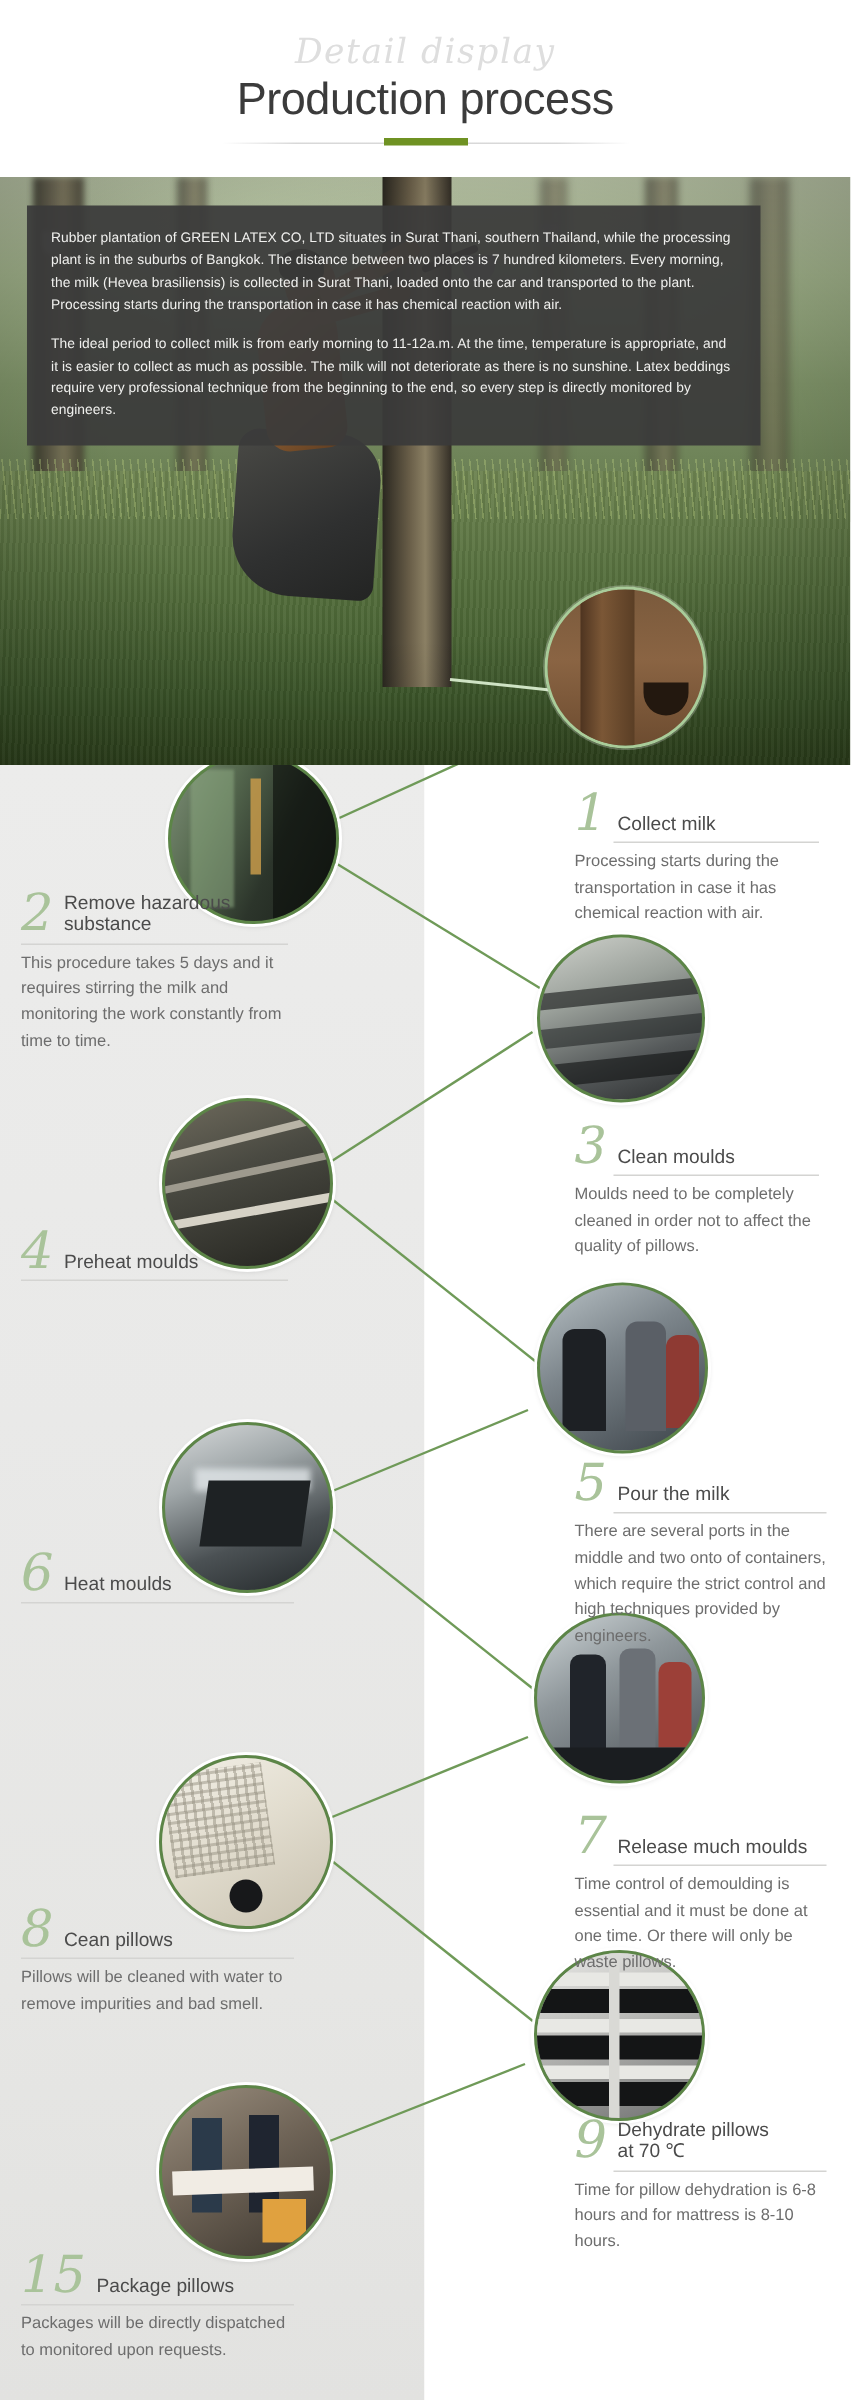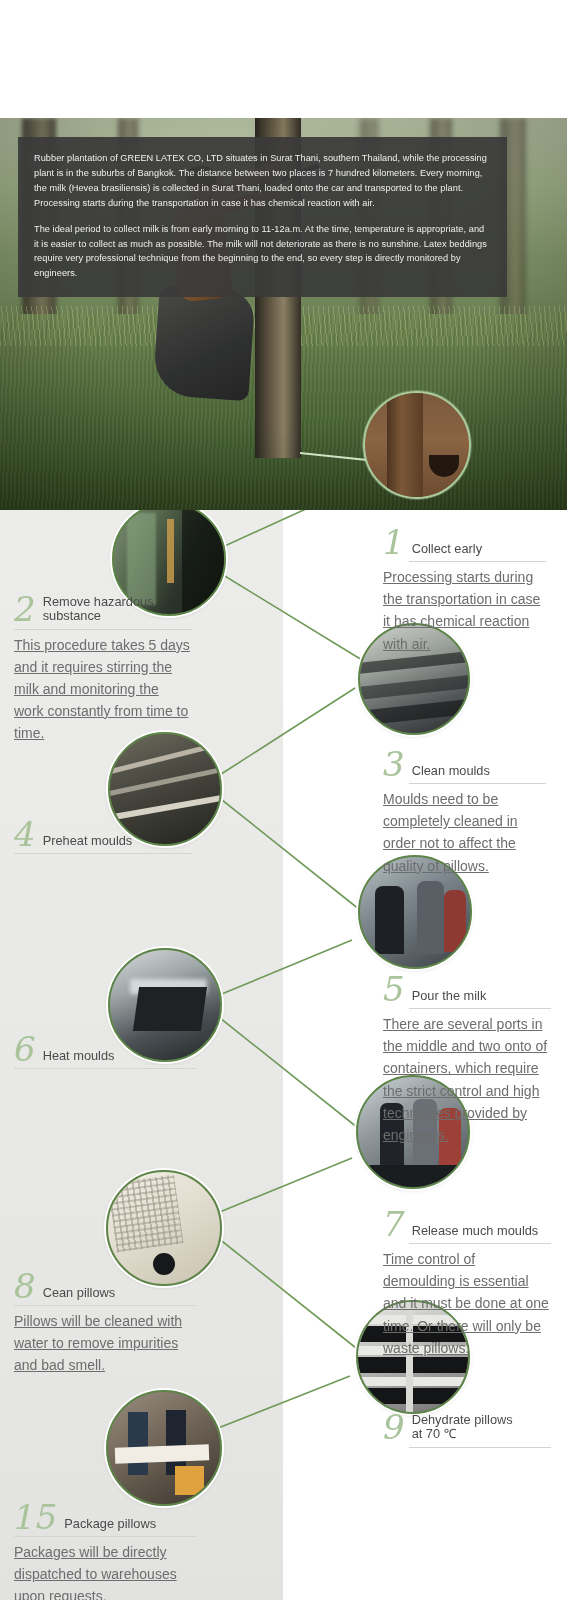--- a/index.html
+++ b/index.html
@@ -273,33 +273,38 @@
     font-size:12.8px;
     color:#4b4b4b;
     line-height:1.12;
     padding-bottom:1px;
     white-space:pre-line;
   }
   .step .rule{
     height:1px; background:#d4d4d2; margin:4px 0 4px 0;
   }
   .step .body{
-    font-size:14px;
+    font-size:11px;
     line-height:1.58;
     color:#6d6d6d;
-    text-decoration:underline;
   }
   .step.right .rule{margin-left:26px;}
   .step.left  .rule{margin-left:0;}
 </style>
 </head>
 <body>
 
 <div id="page">
 
+  <div class="header">
+    <div class="header-script">Detail display</div>
+    <div class="header-title">Production process</div>
+    <div class="header-rule"></div>
+    <div class="header-accent"></div>
+  </div>
 
   <div class="hero">
     <div class="hero-sky"></div>
     <div class="tree t1"></div>
     <div class="tree t2"></div>
     <div class="tree t4"></div>
     <div class="tree t5"></div>
     <div class="tree t6"></div>
     <div class="hero-ground"></div>
     <div class="hero-grass"></div>
@@ -402,21 +407,21 @@
     <div class="circ ph-pack" style="left:106px; top:880px; width:112px; height:112px;">
       <i class="h1"></i>
       <i class="h2"></i>
       <i class="box"></i>
       <i class="banner"></i>
     </div>
 
     <div class="step right" style="left:383px; top:18px; width:163px;">
       <div class="head">
         <div class="num">1</div>
-        <div class="ttl">Collect early</div>
+        <div class="ttl">Collect milk</div>
       </div>
       <div class="rule"></div>
       <div class="body">Processing starts during the transportation in case it has chemical reaction with air.</div>
     </div>
 
     <div class="step left" style="left:14px; top:85px; width:178px;">
       <div class="head">
         <div class="num">2</div>
         <div class="ttl">Remove hazardous
 substance</div>
@@ -477,25 +482,26 @@
       <div class="body">Pillows will be cleaned with water to remove impurities and bad smell.</div>
     </div>
 
     <div class="step right" style="left:383px; top:903px; width:168px;">
       <div class="head">
         <div class="num">9</div>
         <div class="ttl">Dehydrate pillows
 at 70 ℃</div>
       </div>
       <div class="rule"></div>
+      <div class="body">Time for pillow dehydration is 6-8 hours and for mattress is 8-10 hours.</div>
     </div>
 
     <div class="step left" style="left:14px; top:993px; width:182px;">
       <div class="head">
         <div class="num">15</div>
         <div class="ttl">Package pillows</div>
       </div>
       <div class="rule"></div>
-      <div class="body">Packages will be directly dispatched to warehouses upon requests.</div>
+      <div class="body">Packages will be directly dispatched to monitored upon requests.</div>
     </div>
 
   </div>
 </div>
 
 </body></html>

